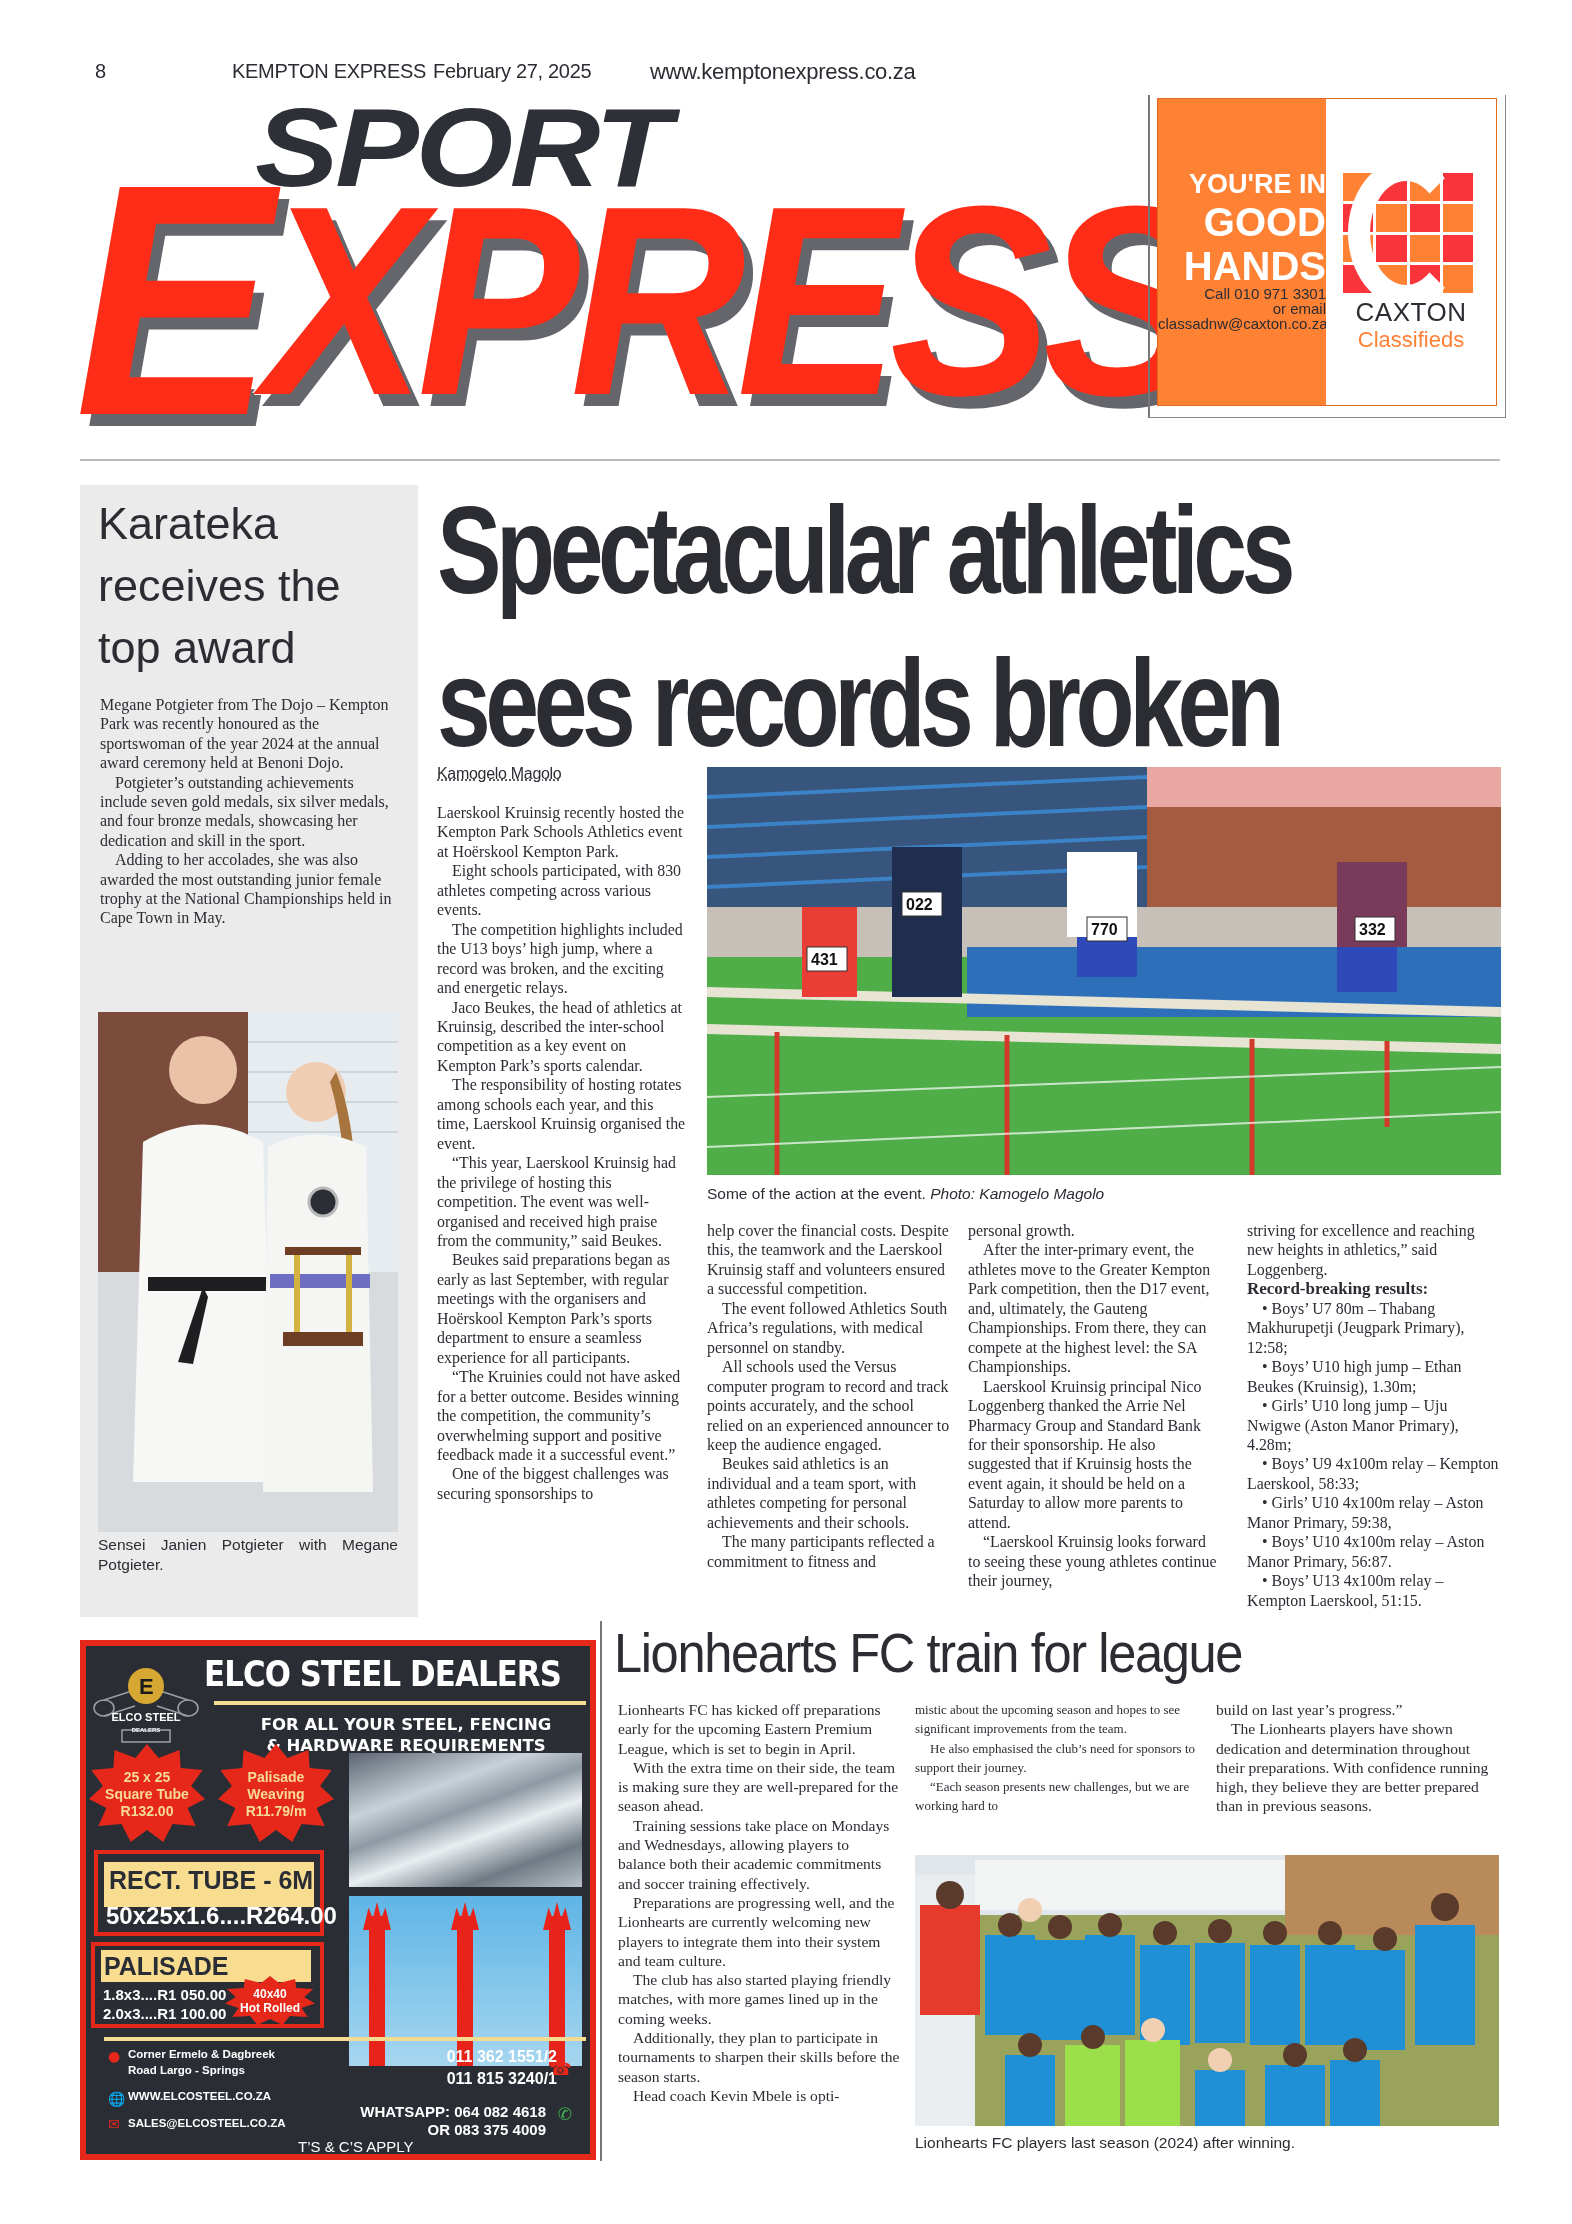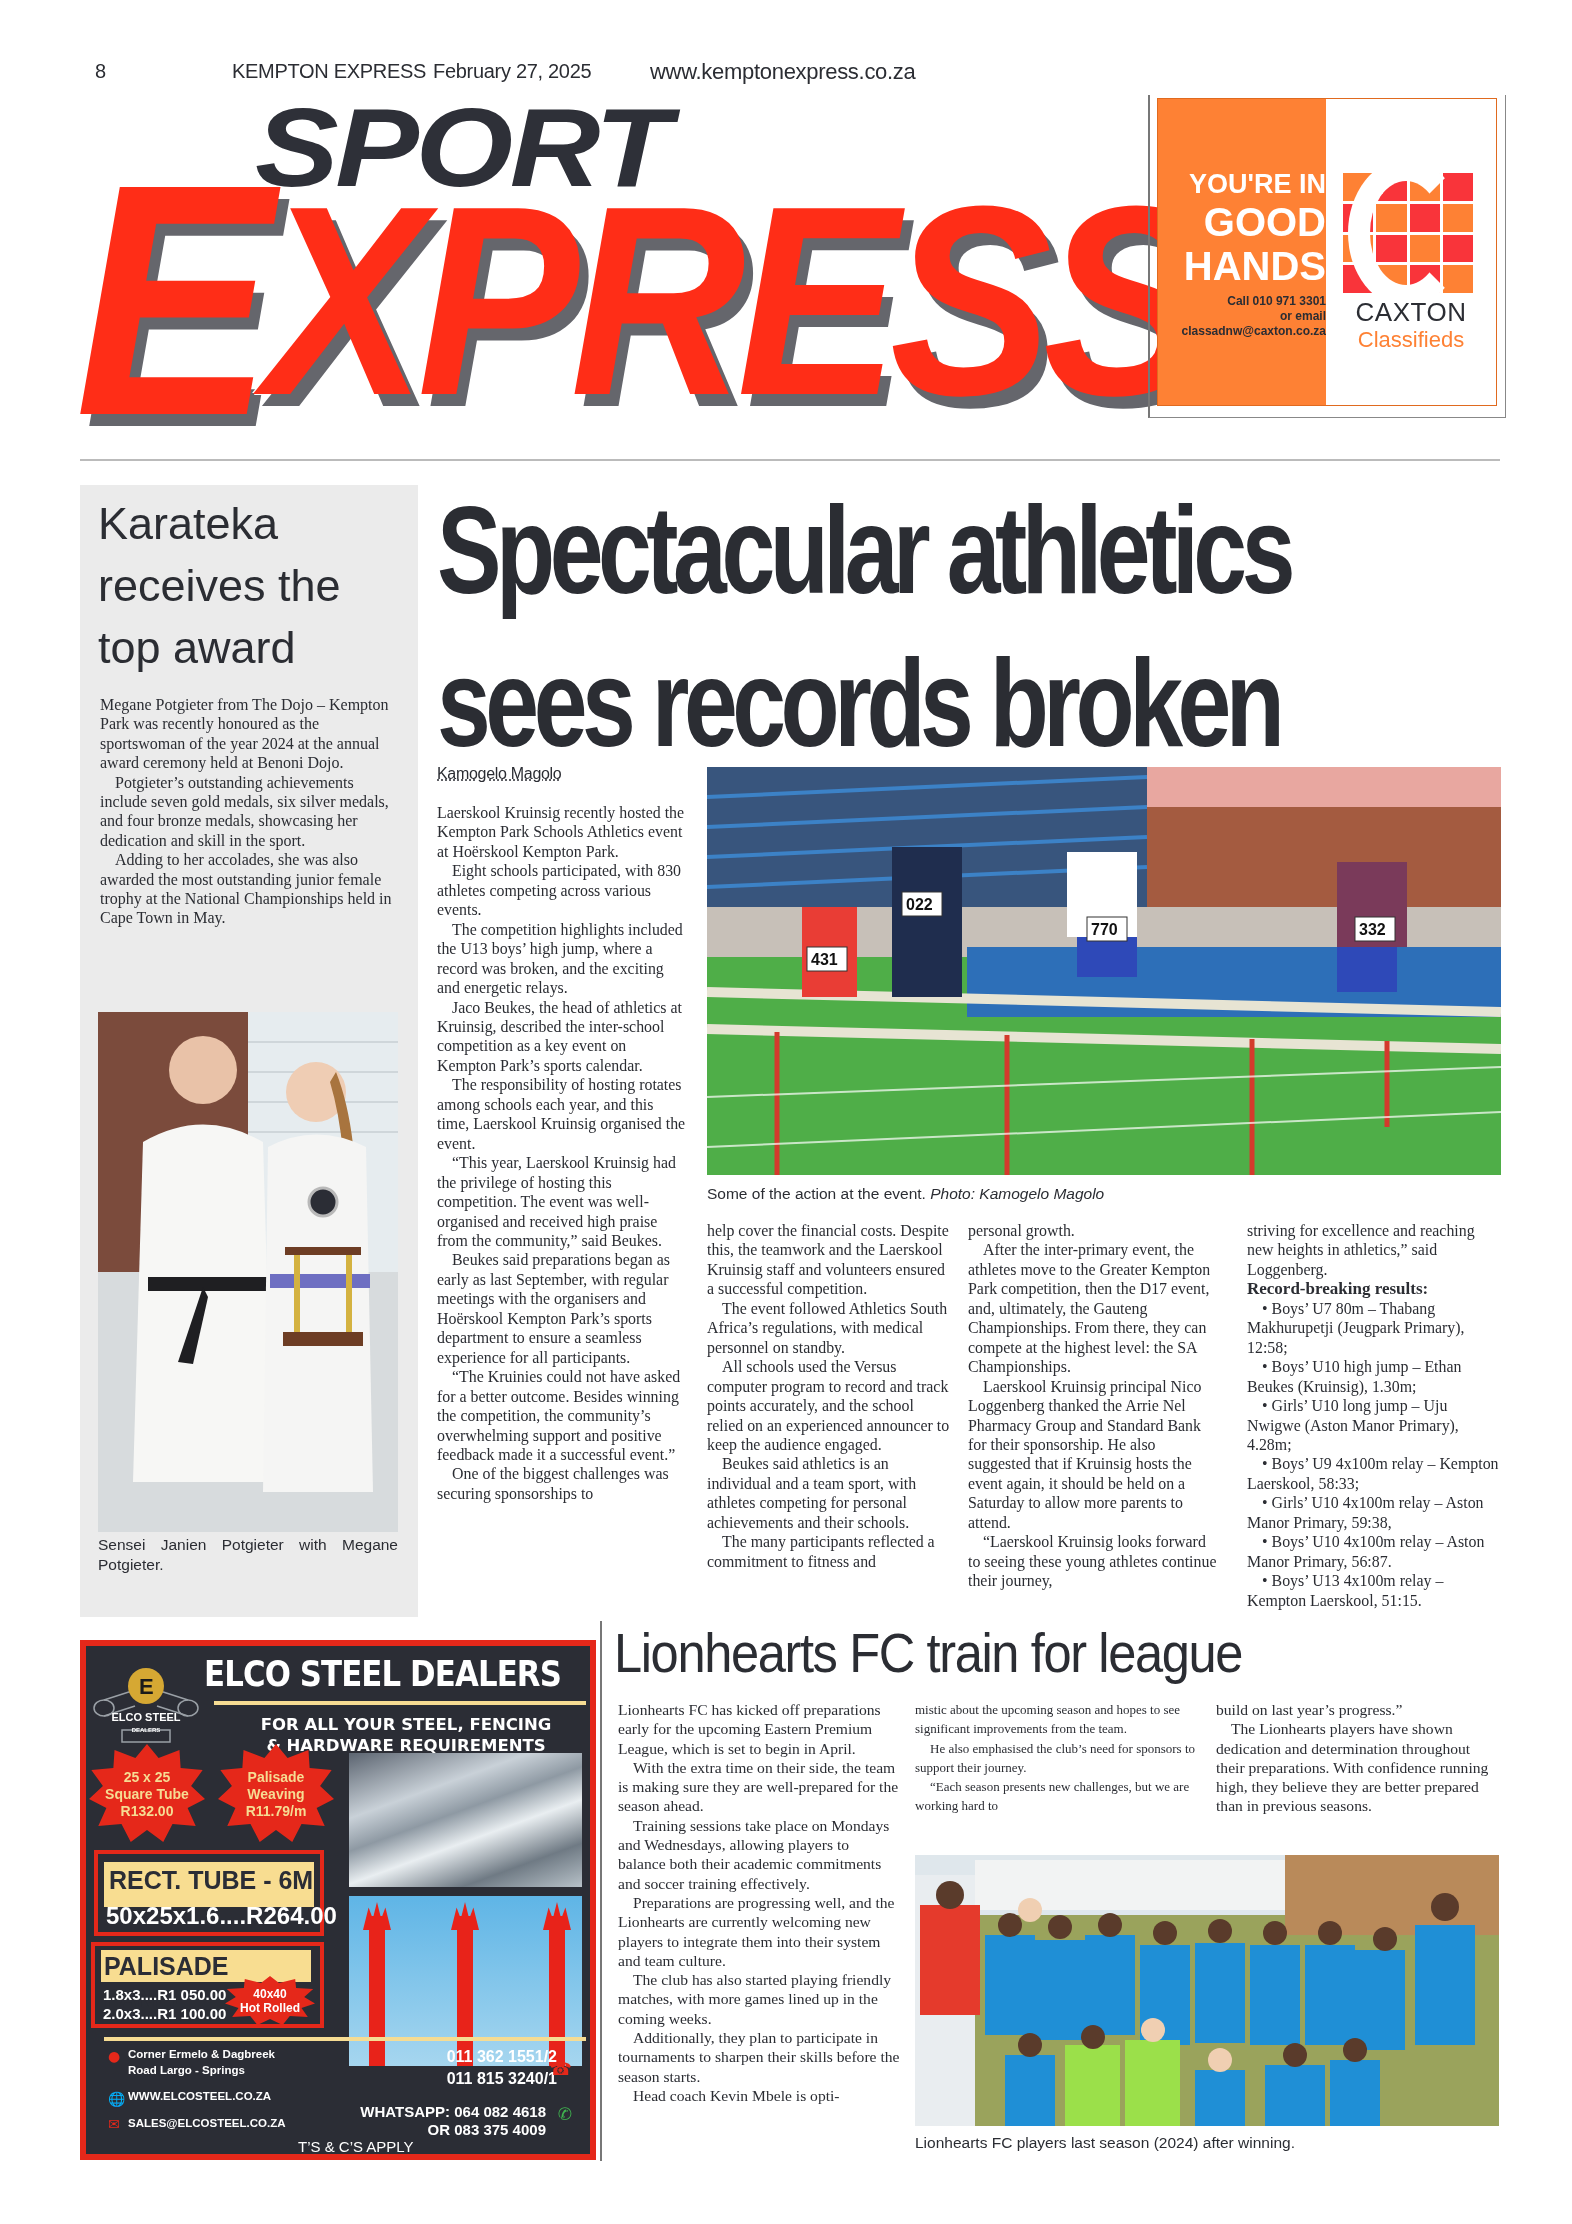--- a/index.html
+++ b/index.html
@@ -16,21 +16,21 @@
  text-shadow:10px 12px 0 #65666c, 1px 1px 0 #fff,-1px -1px 0 #fff}
 .mast-express .big-e{font-size:330px;vertical-align:-20px}
 
 
 .cax-frame{left:1148px;top:95px;width:358px;height:323px;border:1px solid #888;border-top:none;border-left:2px solid #777}
 .cax{left:1157px;top:98px;width:340px;height:308px;background:#fe8134;border:1px solid #e06a1f}
 .cax-left{position:absolute;left:0;top:0;width:168px;height:100%;text-align:right;color:#fff}
 .cax-right{position:absolute;left:168px;top:0;right:0;height:100%;background:#fff}
 .cax-you{font-family:"Liberation Sans",sans-serif;font-weight:bold;font-size:27px;margin-top:72px;line-height:1}
 .cax-good{font-family:"Liberation Sans",sans-serif;font-weight:bold;font-size:40px;line-height:1;margin-top:4px}
-.cax-contact{font-family:"Liberation Sans",sans-serif;font-weight:bold;font-size:12px;color:#2b2d33;line-height:15px;margin-top:8px}
+.cax-contact{font-family:"Liberation Sans",sans-serif;font-weight:normal;font-size:15px;color:#2b2d33;line-height:15px;margin-top:0}
 .cax-grid{position:absolute;left:17px;top:74px;width:130px;height:120px;display:grid;grid-template-columns:repeat(4,1fr);grid-template-rows:repeat(4,1fr);gap:3px}
 .cax-grid div{background:#fe8134}
 .cax-grid div.r{background:#f9343a}
 .cax-c{position:absolute;left:22px;top:60px;width:116px;height:148px;border:22px solid #fff;border-right-color:transparent;border-radius:50%;transform:rotate(0deg)}
 .cax-name{position:absolute;left:0;right:0;top:198px;text-align:center;font-family:"Liberation Sans",sans-serif;font-size:26px;color:#2b2d33;letter-spacing:0.5px}
 .cax-sub{position:absolute;left:0;right:0;top:228px;text-align:center;font-family:"Liberation Sans",sans-serif;font-size:22px;color:#fe8134}
 
 .rule{left:80px;top:459px;width:1420px;height:2px;background:#bbb}
 
 

